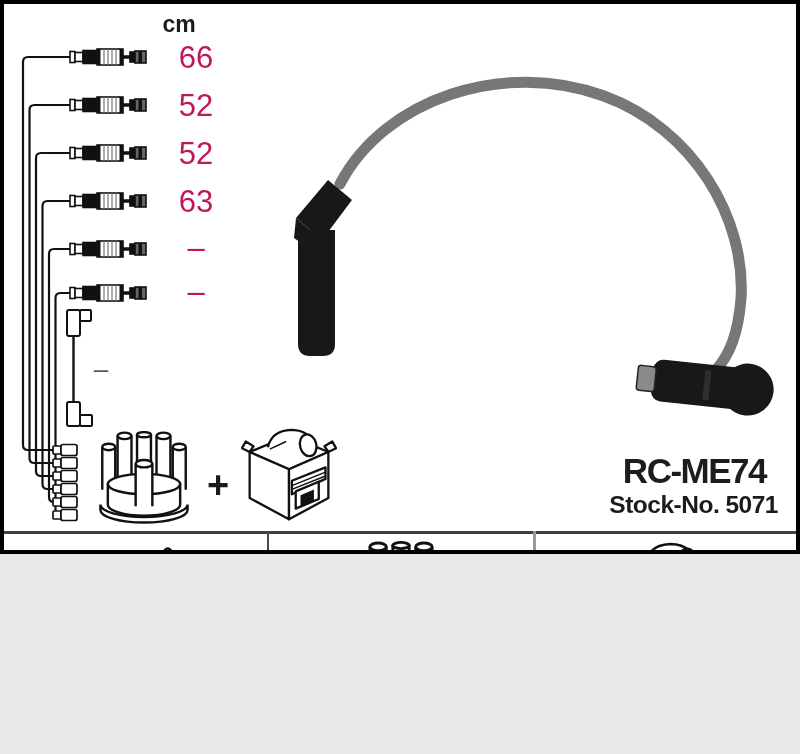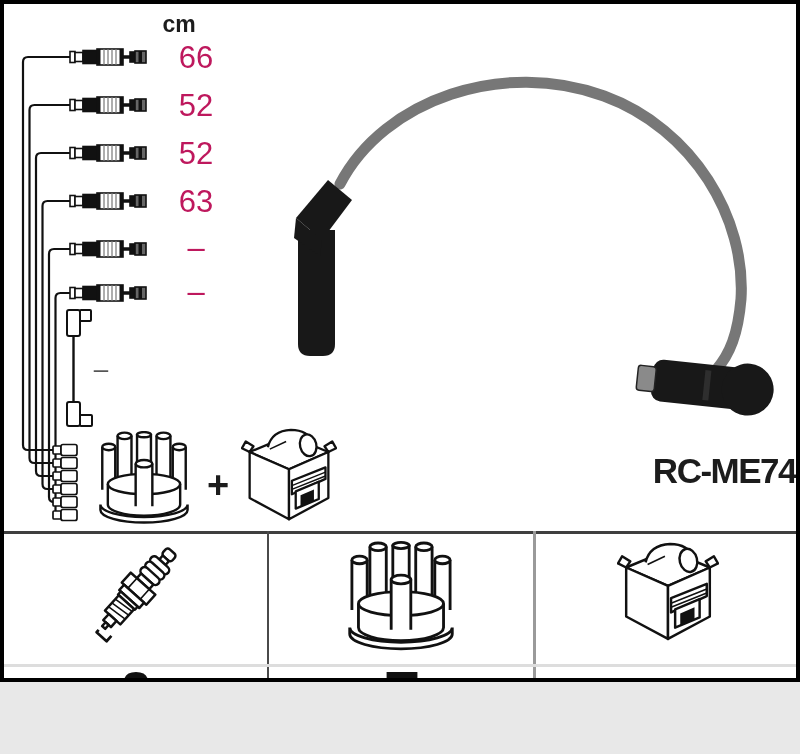--- a/index.html
+++ b/index.html
@@ -1,28 +1,28 @@
 <!DOCTYPE html>
 <html><head>
 <meta charset="utf-8">
 <style>
   html,body{margin:0;padding:0;background:#e8e8e8;}
   .frame{
-    position:relative;width:800px;height:682px;box-sizing:border-box;
+    position:relative;width:800px;height:554px;box-sizing:border-box;
     border:4px solid #000;background:#fff;overflow:hidden;
     font-family:"Liberation Sans",sans-serif;color:#1c1c1c;
   }
   .abs{position:absolute;line-height:1;}
   .unit{left:152px;top:9px;width:46px;text-align:center;font-size:23px;font-weight:bold;}
   .len{left:169px;width:46px;text-align:center;font-size:31px;line-height:31px;font-weight:400;color:#be185d;}
   .len0{top:38px;} .len1{top:86px;} .len2{top:134px;} .len3{top:182px;}
   .len4{top:228px;} .len5{top:272px;}
   .coilwire-dash{left:82px;top:352px;width:30px;text-align:center;font-size:26px;color:#555;}
   .plus{left:196px;top:462px;width:36px;text-align:center;font-size:38px;font-weight:bold;}
-  .code{right:0;top:449px;font-size:35px;font-weight:bold;letter-spacing:-1.5px;text-align:center;}
+  .code{right:30px;top:449px;font-size:35px;font-weight:bold;letter-spacing:-1.5px;text-align:center;}
   .stock{right:18px;top:489px;font-size:24.5px;font-weight:bold;letter-spacing:-0.5px;text-align:right;}
   .tline-top{left:0;top:527px;width:792px;height:3px;background:#3f3f3f;}
   .vdiv1{left:263px;top:527px;width:2px;height:219px;background:#4a4a4a;}
   .vdiv2{left:529px;top:527px;width:3px;height:219px;background:#9a9a9a;}
   .hdiv{left:0;top:660px;width:792px;height:3px;background:#ddd;}
   .grid-dash{left:621px;top:687px;width:80px;text-align:center;font-size:46px;font-weight:bold;}
   svg.layer{position:absolute;left:0;top:0;}
 </style>
 </head>
 <body>
@@ -200,20 +200,21 @@
   <div class="abs len len0">66</div>
   <div class="abs len len1">52</div>
   <div class="abs len len2">52</div>
   <div class="abs len len3">63</div>
   <div class="abs len len4">–</div>
   <div class="abs len len5">–</div>
   <div class="abs coilwire-dash">–</div>
   <div class="abs plus">+</div>
 
   <div class="abs code">RC-ME74</div>
+  <div class="abs stock">Stock-No. 5071</div>
 
   <div class="abs tline-top"></div>
   <div class="abs vdiv1"></div>
   <div class="abs vdiv2"></div>
   <div class="abs hdiv"></div>
   <div class="abs grid-dash">—</div>
 
 </div>
 
 </body></html>

